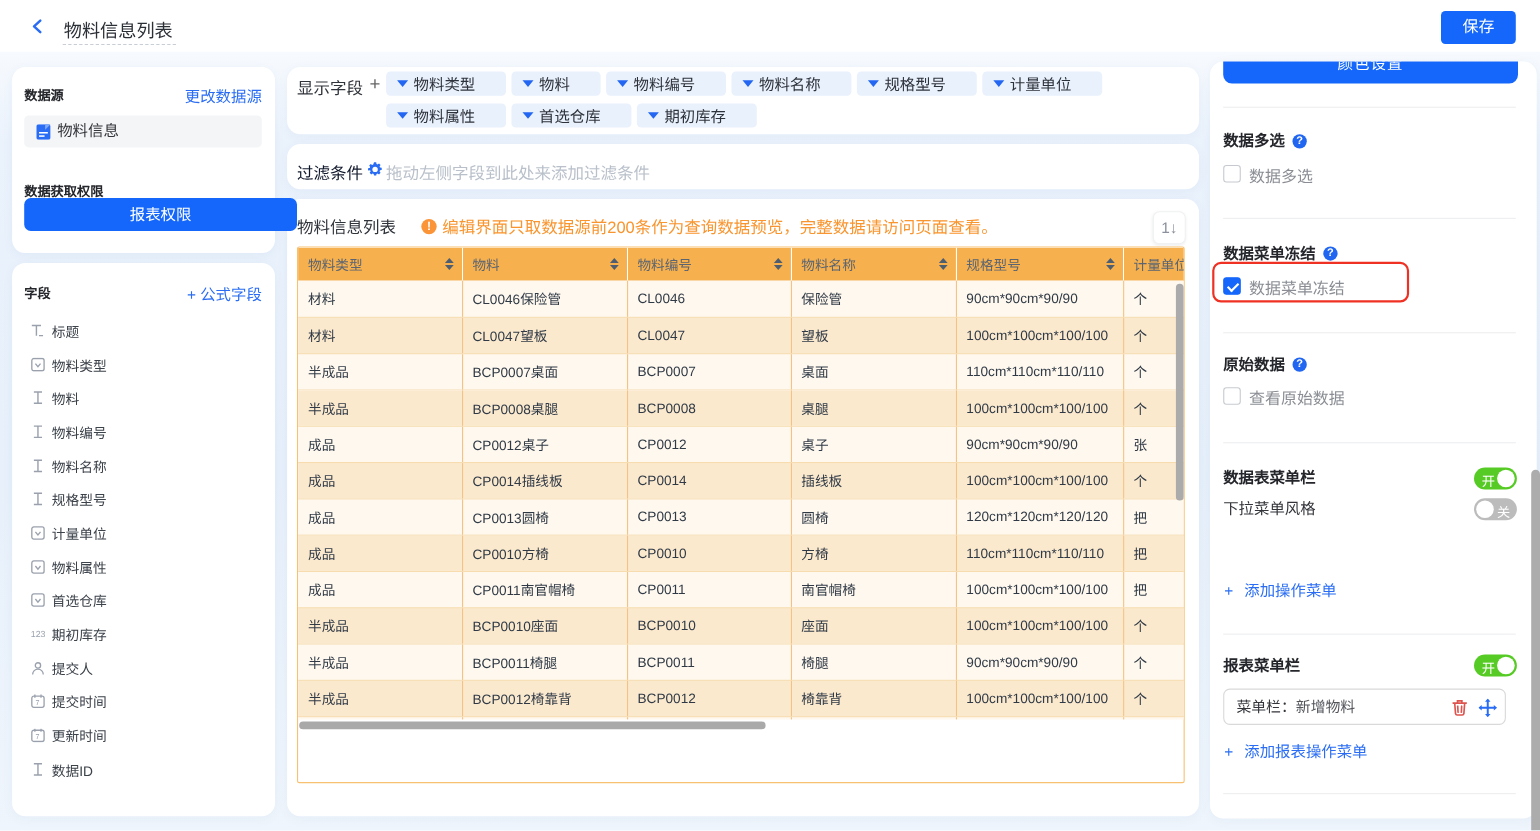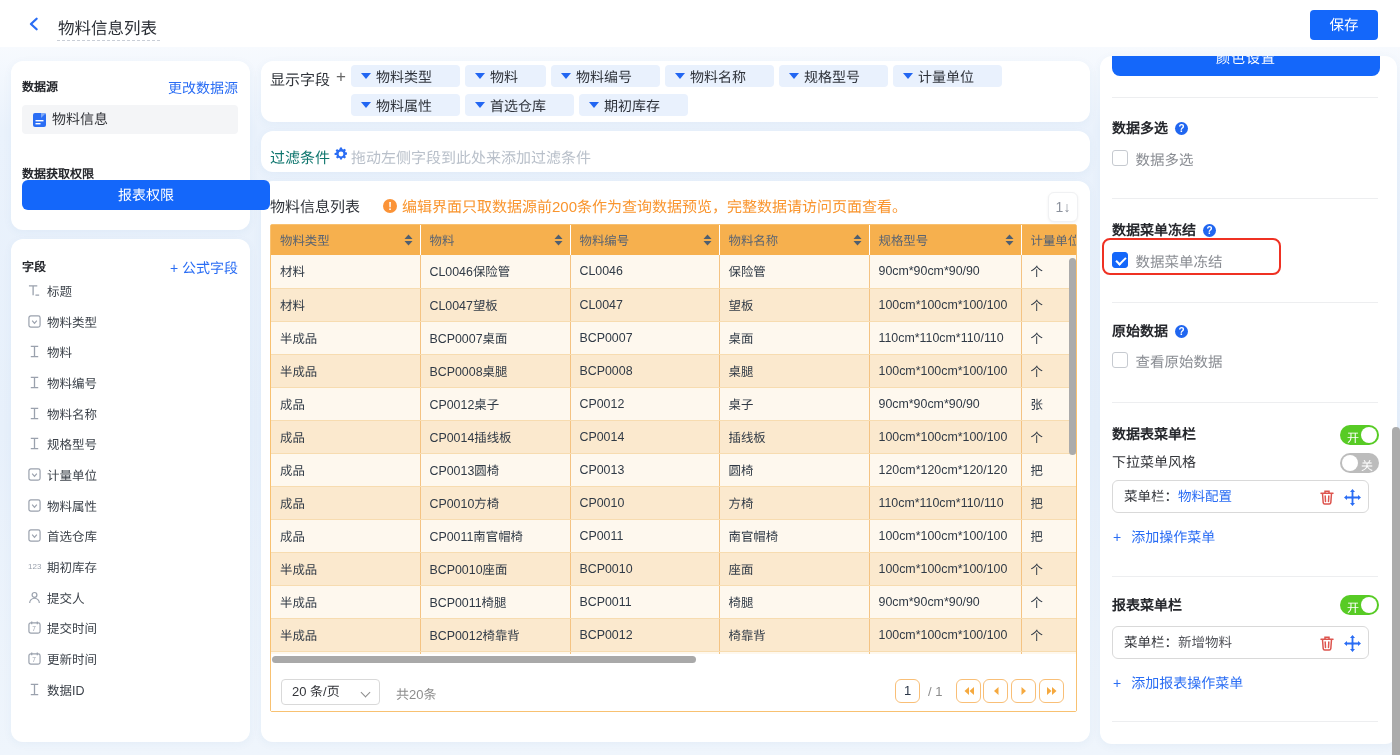--- a/index.html
+++ b/index.html
@@ -21,33 +21,33 @@
 #lc1 { left:11px; top:61px; width:239px; height:169px; }
 #lc2 { left:11px; top:239px; width:239px; height:503px; }
 .ptitle { font-weight:bold; font-size:12px; color:#24262b; }
 .bluelink { color:#2A6DF4; font-size:14px; }
 #ds-row { position:absolute; left:22px; top:77px; width:216px; display:flex; justify-content:space-between; }
 #ds-box { position:absolute; left:22px; top:105px; width:216px; height:29px; background:#F4F5F7; border-radius:4px; font-size:14px; color:#33353a; line-height:29px; padding-left:30px; }
 #ds-box svg { position:absolute; left:11px; top:8px; }
 #perm-label { position:absolute; left:22px; top:164px; }
 #perm-btn { position:absolute; left:22px; top:180px; width:248px; height:30px; background:#1467FA; border-radius:6px; color:#fff; font-size:14px; text-align:center; line-height:30px; }
 #field-row { position:absolute; left:22px; top:257px; width:216px; display:flex; justify-content:space-between; }
-#fieldlist { position:absolute; left:28px; top:275px; }
+#fieldlist { position:absolute; left:28px; top:285px; }
 .frow { height:30.7px; display:flex; align-items:center; font-size:12.5px; color:#3C424A; }
 .fic { width:13px; height:13px; margin-right:6px; display:inline-flex; align-items:center; color:#9aa1ad; }
 
 #mcA { left:261px; top:61px; width:829px; height:61px; }
 #mcB { left:261px; top:131px; width:829px; height:41px; }
 #mcC { left:261px; top:181px; width:829px; height:561px; }
 #chips-label { position:absolute; left:270px; top:68px; font-size:15px; color:#30343b; }
 #chips-plus { position:absolute; left:336px; top:67px; font-size:17px; color:#666; }
 #chips { position:absolute; left:351px; top:65px; width:680px; display:flex; flex-wrap:wrap; gap:7px 5px; }
 .chip { height:22px; background:#E9F1FD; border-radius:4px; display:flex; align-items:center; padding:0 28px 0 10px; font-size:14px; color:#2e323a; }
 .chip .car { width:0; height:0; border-left:5px solid transparent; border-right:5px solid transparent; border-top:6.5px solid #2266F2; margin-right:5px; }
-#filter-label { position:absolute; left:270px; top:146px; font-size:15px; color:#0f766e; }
+#filter-label { position:absolute; left:270px; top:146px; font-size:15px; color:#0f172a; }
 #filter-hint { position:absolute; left:351px; top:146px; font-size:15px; color:#B9C0CA; }
 #gear { position:absolute; left:334px; top:147px; }
 
 #tbl-title { position:absolute; left:270px; top:195px; font-size:15px; color:#30343b; }
 #warnrow { position:absolute; left:383px; top:195px; font-size:15px; color:#F9952E; display:flex; align-items:center; white-space:nowrap; }
 #warnrow .wic { width:14px; height:14px; border-radius:50%; background:#FB9337; color:#fff; font-size:11px; font-weight:bold; text-align:center; line-height:14px; margin-right:5px; }
 #sortbox { position:absolute; left:1048px; top:192px; width:30px; height:30px; background:#fff; border:1px solid #f0f1f3; border-radius:6px; box-shadow:0 1px 3px rgba(0,0,0,.06); color:#8b919c; font-size:14px; text-align:center; line-height:28px; }
 #tablebox { position:absolute; left:270px; top:224px; width:807px; height:488px; border:1px solid #F8C171; border-radius:2px; }
 #tclip { position:absolute; left:0; top:0; width:805px; height:429px; overflow:hidden; }
 table { border-collapse:collapse; table-layout:fixed; width:905px; }
@@ -369,46 +369,20 @@
             <td>CP0009</td>
             <td>茶几</td>
             <td>90cm*90cm*90/90</td>
             <td>个</td>
           </tr>
         </tbody>
       </table>
     </div>
     <div id="vsb"></div>
     <div id="hsb"></div>
-    <div id="pager">
-      <div id="psize">20 条/页<span class="chev"></span></div>
-      <div id="ptotal">共20条</div>
-      <div id="pcur">1</div>
-      <div id="pslash">/ 1</div>
-      <div class="pbtn" style="left:685px">
-        <svg width="12" height="10" viewBox="0 0 12 10">
-          <path d="M6 1 L1.5 5 L6 9 z M11 1 L6.5 5 L11 9 z" fill="#F5A93F"></path>
-        </svg>
-      </div>
-      <div class="pbtn" style="left:712px">
-        <svg width="7" height="10" viewBox="0 0 7 10">
-          <path d="M6 1 L1.5 5 L6 9 z" fill="#F5A93F"></path>
-        </svg>
-      </div>
-      <div class="pbtn" style="left:740px">
-        <svg width="7" height="10" viewBox="0 0 7 10">
-          <path d="M1 1 L5.5 5 L1 9 z" fill="#F5A93F"></path>
-        </svg>
-      </div>
-      <div class="pbtn" style="left:768px">
-        <svg width="12" height="10" viewBox="0 0 12 10">
-          <path d="M1 1 L5.5 5 L1 9 z M6 1 L10.5 5 L6 9 z" fill="#F5A93F"></path>
-        </svg>
-      </div>
-    </div>
 </div>
 
 <div class="card" id="rc">
   <div id="colorbtn">颜色设置</div>
   <div class="divider" style="top:41px"></div>
   <div class="rlabel" style="top:65px">数据多选<span class="qi">?</span></div>
   <div class="cbrow" style="top:94px"><span class="cb"></span>数据多选</div>
   <div class="divider" style="top:142px"></div>
   <div class="rlabel" style="top:167px">数据菜单冻结<span class="qi">?</span></div>
   <div id="redbox"></div>
@@ -420,29 +394,20 @@
   <div class="rlabel" style="top:371px">数据表菜单栏</div>
   <div class="toggle on" style="top:369px">
       <span class="txt">开</span>
       <span class="knob"></span>
     </div>
   <div class="rlabel" style="top:399px; font-weight:normal; color:#33353a">下拉菜单风格</div>
   <div class="toggle off" style="top:397px">
       <span class="knob"></span>
       <span class="txt">关</span>
     </div>
-  <div class="menuitem" style="top:424px">菜单栏：<span style="color:#2A6DF4">物料配置</span>
-    <svg class="tico" width="14" height="15" viewBox="0 0 14 15">
-        <path d="M1 3.2 h12 M5 3 V1.2 h4 V3 M2.5 3.5 l.7 9.2 a1.5 1.5 0 0 0 1.5 1.3 h4.6 a1.5 1.5 0 0 0 1.5-1.3 l.7-9.2 M5.2 6 l.3 5.5 M8.8 6 l-.3 5.5" fill="none" stroke="#DD544E" stroke-width="1.5" stroke-linecap="round"></path>
-      </svg>
-    <svg class="xico" width="17" height="17" viewBox="0 0 17 17">
-        <path d="M8.5 0 L11 3 H6 z M8.5 17 L6 14 H11 z M0 8.5 L3 6 V11 z M17 8.5 L14 11 V6 z M7.6 7.6 h1.8 v1.8 H7.6 z" fill="#2A6DF4"></path>
-        <path d="M8.5 2 v13 M2 8.5 h13" stroke="#2A6DF4" stroke-width="1.8"></path>
-      </svg>
-  </div>
   <div class="addlink" style="top:470px">+<span style="margin-left:10px">添加操作菜单</span></div>
   <div class="divider" style="top:520px"></div>
   <div class="rlabel" style="top:542px">报表菜单栏</div>
   <div class="toggle on" style="top:539px">
       <span class="txt">开</span>
       <span class="knob"></span>
     </div>
   <div class="menuitem" style="top:570px">菜单栏：<span style="color:#54565c">新增物料</span>
     <svg class="tico" width="14" height="15" viewBox="0 0 14 15">
         <path d="M1 3.2 h12 M5 3 V1.2 h4 V3 M2.5 3.5 l.7 9.2 a1.5 1.5 0 0 0 1.5 1.3 h4.6 a1.5 1.5 0 0 0 1.5-1.3 l.7-9.2 M5.2 6 l.3 5.5 M8.8 6 l-.3 5.5" fill="none" stroke="#DD544E" stroke-width="1.5" stroke-linecap="round"></path>

